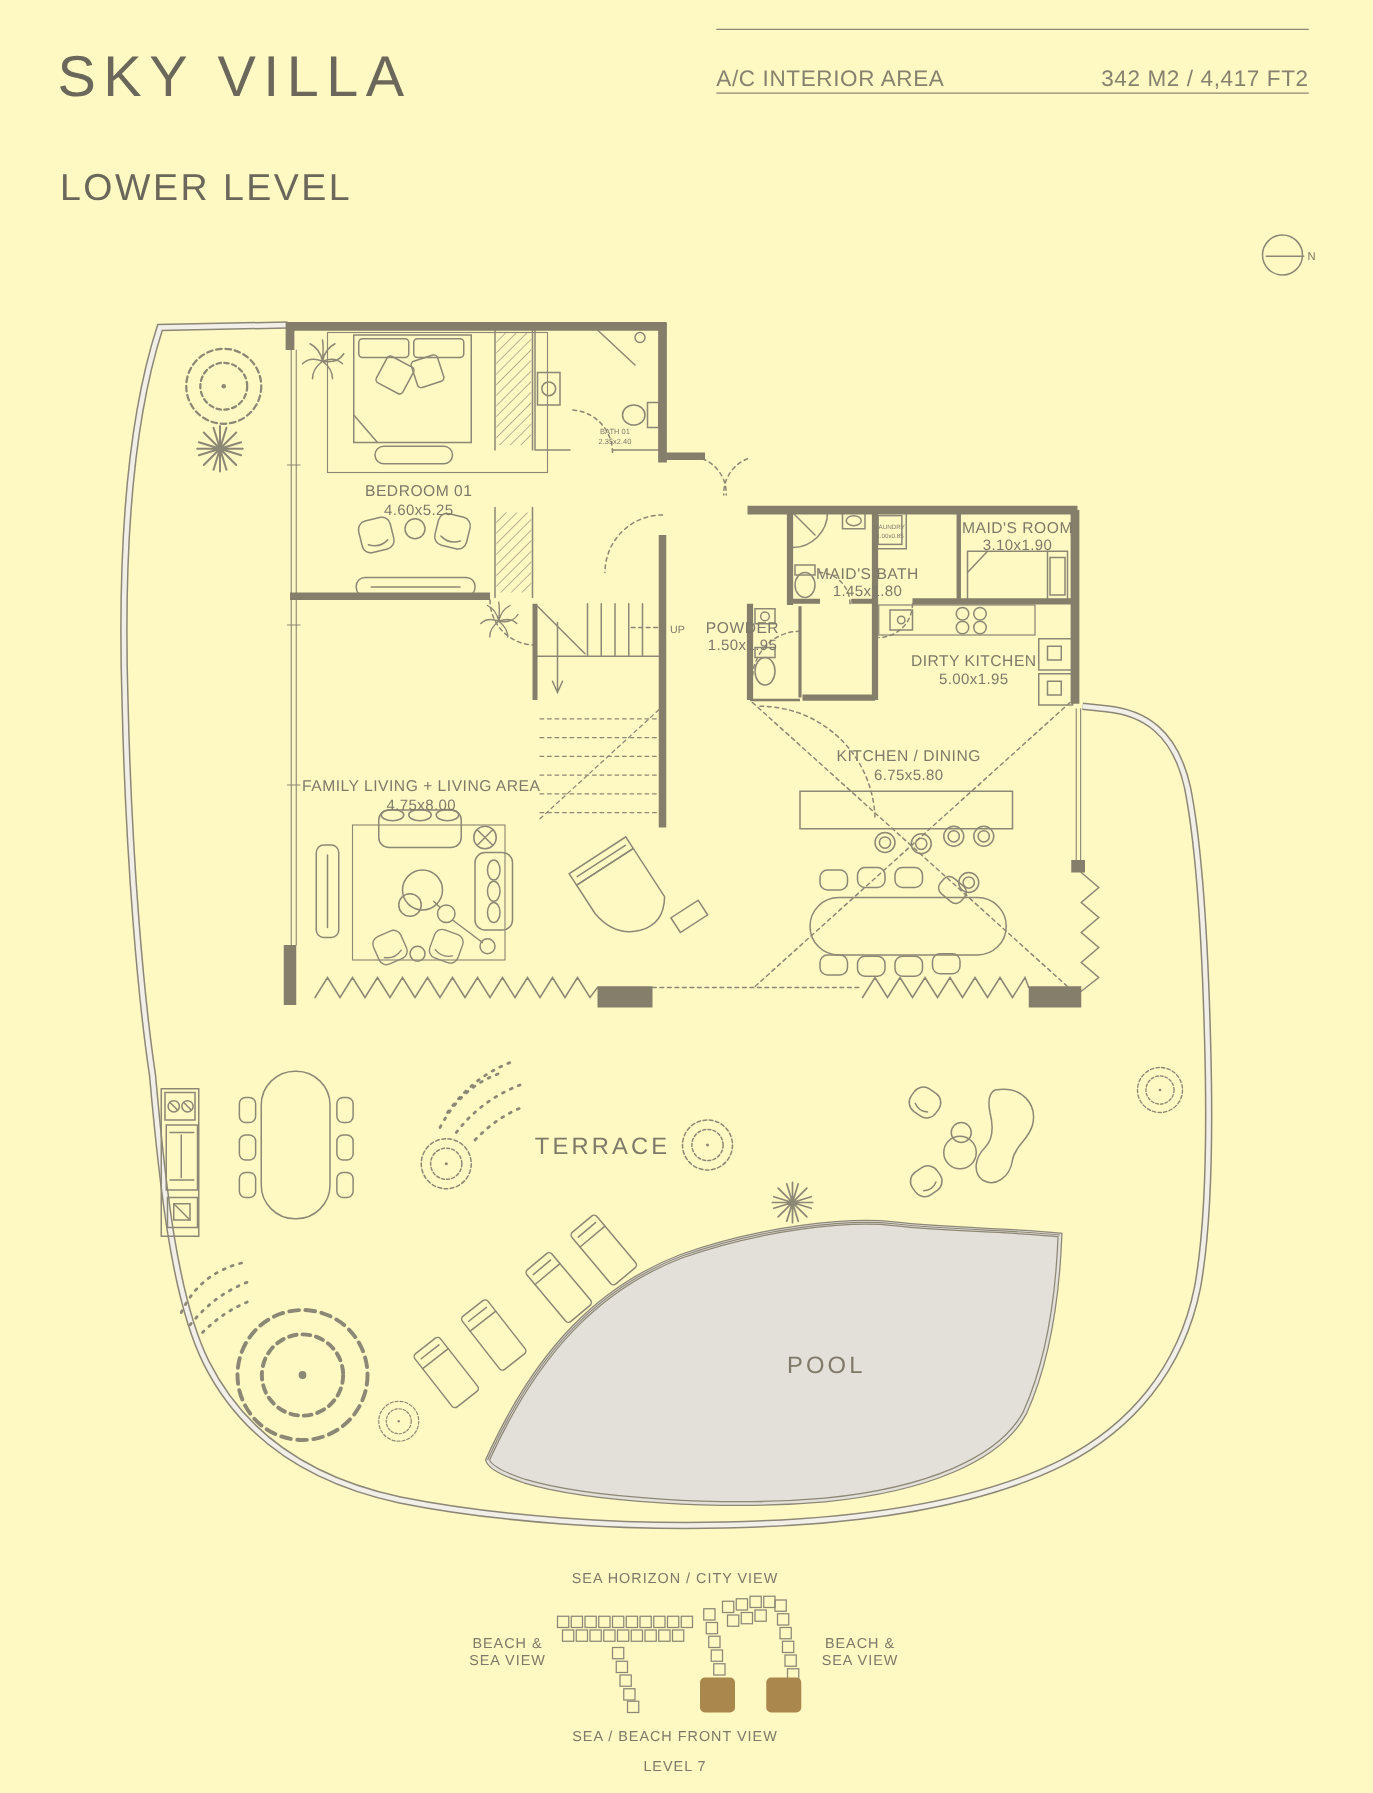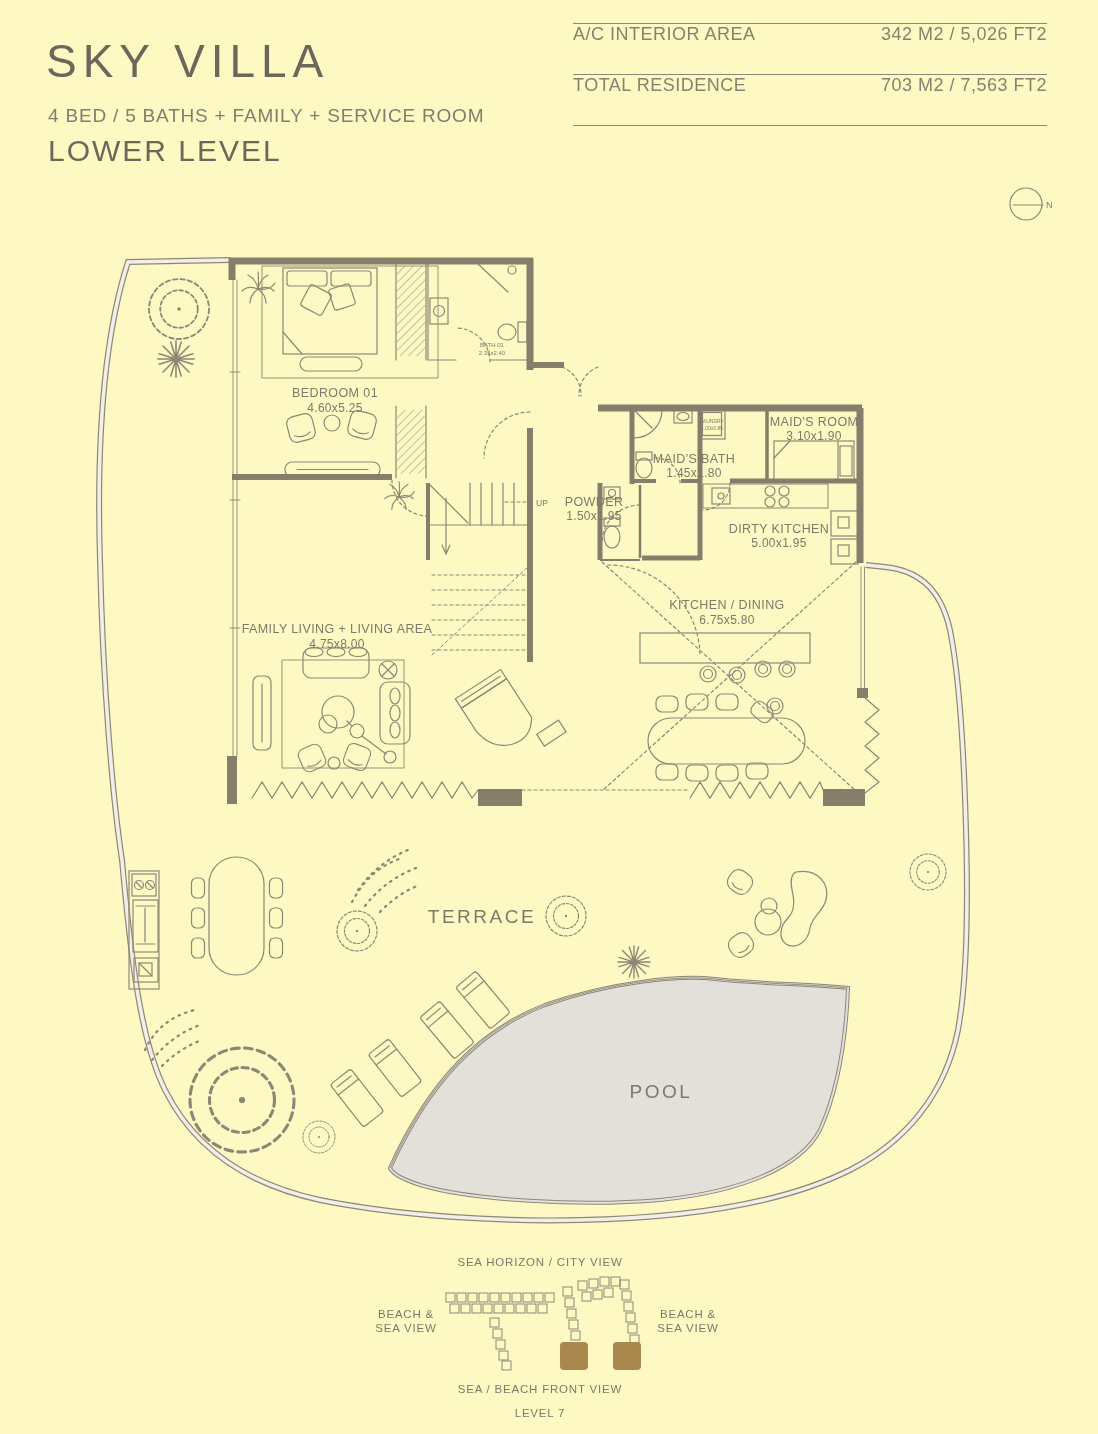--- a/index.html
+++ b/index.html
@@ -2,21 +2,21 @@
 <html><head>
 <meta charset="utf-8">
 <style>
   html,body{margin:0;padding:0;}
   body{background:#f2efe9;font-family:"Liberation Sans",sans-serif;}
   .page{position:relative;width:1098px;height:1434px;background:#fef9c3;overflow:hidden;}
   .title{position:absolute;left:46px;top:34px;font-size:46px;letter-spacing:6px;color:#6b675a;font-weight:400;}
   .subtitle{position:absolute;left:48px;top:105px;font-size:19px;letter-spacing:0.8px;color:#827d6d;}
   .level{position:absolute;left:48px;top:134px;font-size:30px;letter-spacing:2px;color:#6b675a;}
   .area-table{position:absolute;left:573px;top:23px;width:474px;}
-  .area-row{display:flex;justify-content:space-between;align-items:flex-start;height:50px;border-top:1px solid #8d8776;}
+  .area-row{display:flex;justify-content:space-between;align-items:flex-end;height:50px;border-top:1px solid #8d8776;}
   .area-row:last-child{border-bottom:1px solid #8d8776;}
   .area-label,.area-value{font-size:18px;color:#87826f;letter-spacing:0.5px;}
   svg{position:absolute;left:0;top:0;}
   svg .s{stroke:#8d8776;fill:none;stroke-width:1.2;stroke-linecap:round;}
   svg .s1{stroke:#8d8776;fill:none;stroke-width:1;}
   svg .w{stroke:#847e6a;fill:none;}
   svg .dash{stroke-dasharray:3 3;}
   svg text{fill:#7e7969;font-family:"Liberation Sans",sans-serif;}
   svg .lbl{font-size:12.5px;letter-spacing:0.4px;text-anchor:middle;}
   svg .dim{font-size:12px;letter-spacing:0.3px;text-anchor:middle;}
@@ -24,31 +24,26 @@
   svg .micro{font-size:5px;text-anchor:middle;}
   svg .big{font-size:19px;letter-spacing:2.5px;text-anchor:middle;}
   svg .kp{font-size:11.5px;letter-spacing:0.8px;text-anchor:middle;}
 </style>
 </head>
 <body>
 
 <div class="page">
 
   <div class="title">SKY VILLA</div>
-  <div class="subtitle">4 BED / 5 BATHS + FAMILY + SERVICE ROOM</div>
   <div class="level">LOWER LEVEL</div>
 
   <div class="area-table">
     <div class="area-row">
       <span class="area-label">A/C INTERIOR AREA</span>
-      <span class="area-value">342 M2 / 5,026 FT2</span>
-    </div>
-    <div class="area-row">
-      <span class="area-label">TOTAL RESIDENCE</span>
-      <span class="area-value">703 M2 / 7,563 FT2</span>
+      <span class="area-value">342 M2 / 4,417 FT2</span>
     </div>
   </div>
 
   <svg width="1098" height="1434" viewBox="0 0 1098 1434">
     <defs>
       <pattern id="hatch" width="6" height="6" patternUnits="userSpaceOnUse" patternTransform="rotate(45)">
         <line x1="0" y1="0" x2="0" y2="6" stroke="#8d8776" stroke-width="1"></line>
       </pattern>
       <g id="tree">
           <circle r="20" stroke-dasharray="3 2"></circle>

